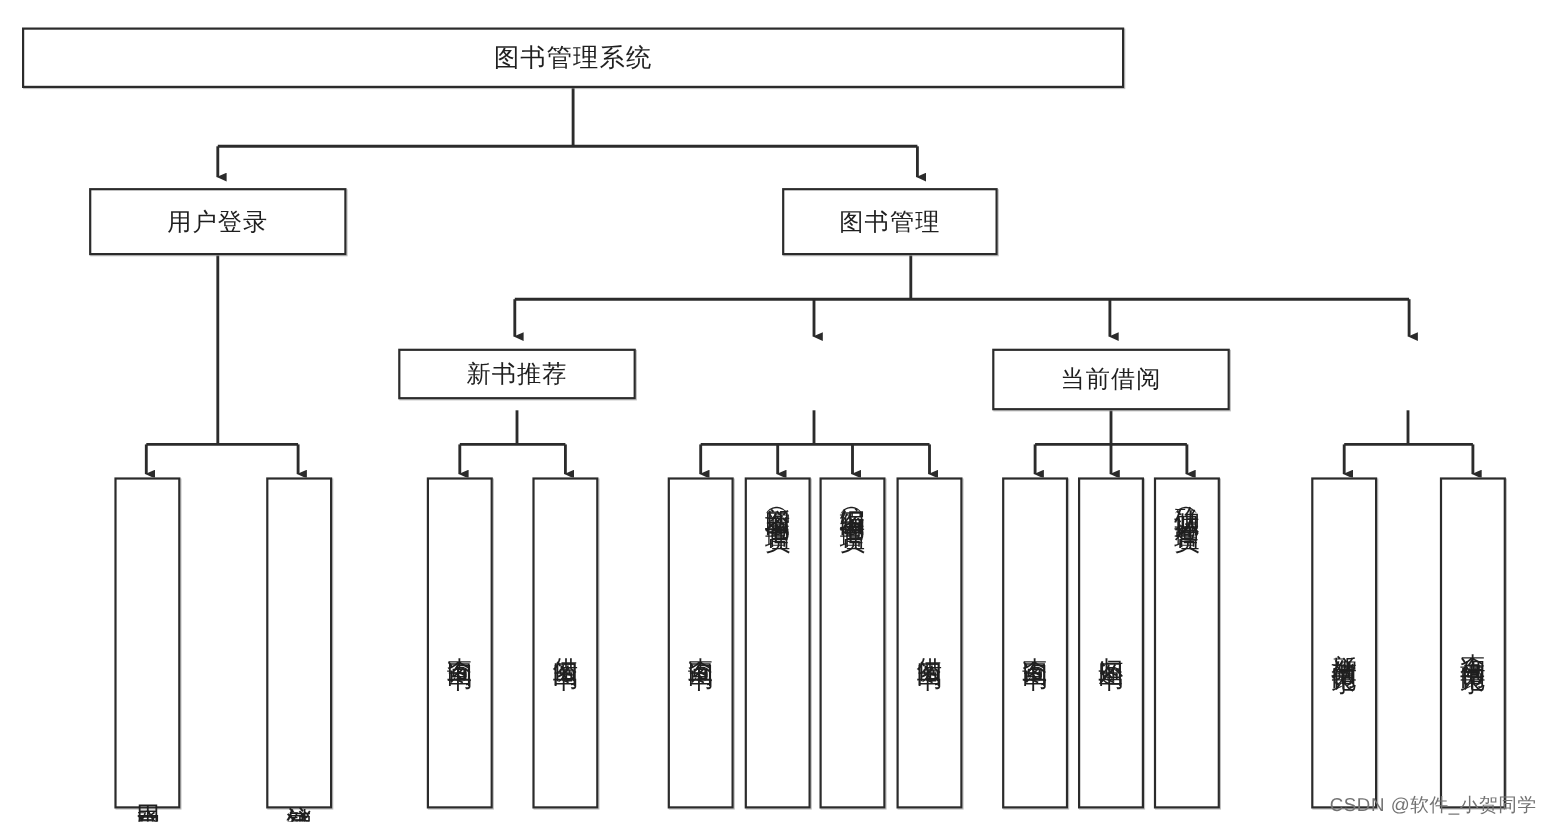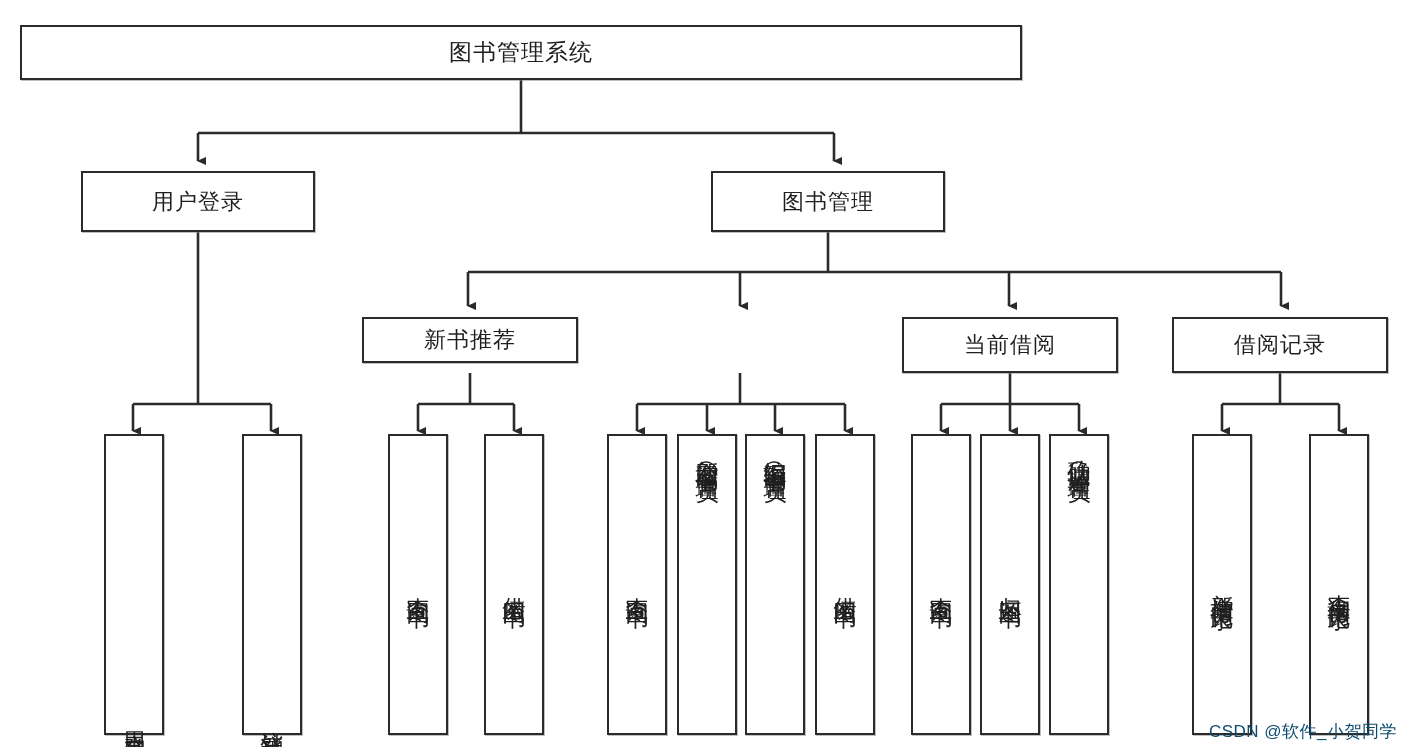--- a/index.html
+++ b/index.html
@@ -34,21 +34,21 @@
     color:#1f1f1f;
   }
 
   svg#wires{position:absolute;left:0;top:0;width:1405px;height:747px;pointer-events:none;}
 
   #watermark{
     position:absolute;
     right:8px;
     bottom:4px;
     font-size:17px;
-    color:#0c4a6e;
+    color:#737373;
     letter-spacing:.5px;
     white-space:nowrap;
   }
 </style>
 </head>
 <body>
 
 <div id="canvas">
 
   <svg id="wires" viewBox="0 0 1405 747">
@@ -101,32 +101,29 @@
     </g>
   </svg>
 
   <div class="node h big" style="left:20px;top:13px;width:1002px;height:55px;">
     <span>图书管理系统</span>
   </div>
 
   <div class="node h" style="left:81px;top:171px;width:234px;height:61px;">
     <span>用户登录</span>
   </div>
-  <div class="node h" style="left:711px;top:171px;width:234px;height:61px;">
+  <div class="node h" style="left:711px;top:171px;width:196px;height:61px;">
     <span>图书管理</span>
   </div>
 
   <div class="node h" style="left:362px;top:317px;width:216px;height:46px;">
     <span>新书推荐</span>
   </div>
   <div class="node h" style="left:902px;top:317px;width:216px;height:56px;align-items:center;">
     <span>当前借阅</span>
-  </div>
-  <div class="node h" style="left:1172px;top:317px;width:216px;height:56px;">
-    <span>借阅记录</span>
   </div>
 
   <div class="node v bot" style="left:104px;top:434px;width:60px;height:301px;">
     <span class="vlabel">用户登录</span>
   </div>
   <div class="node v bot" style="left:242px;top:434px;width:60px;height:301px;">
     <span class="vlabel">注销登录</span>
   </div>
 
   <div class="node v mid" style="left:388px;top:434px;width:60px;height:301px;">

